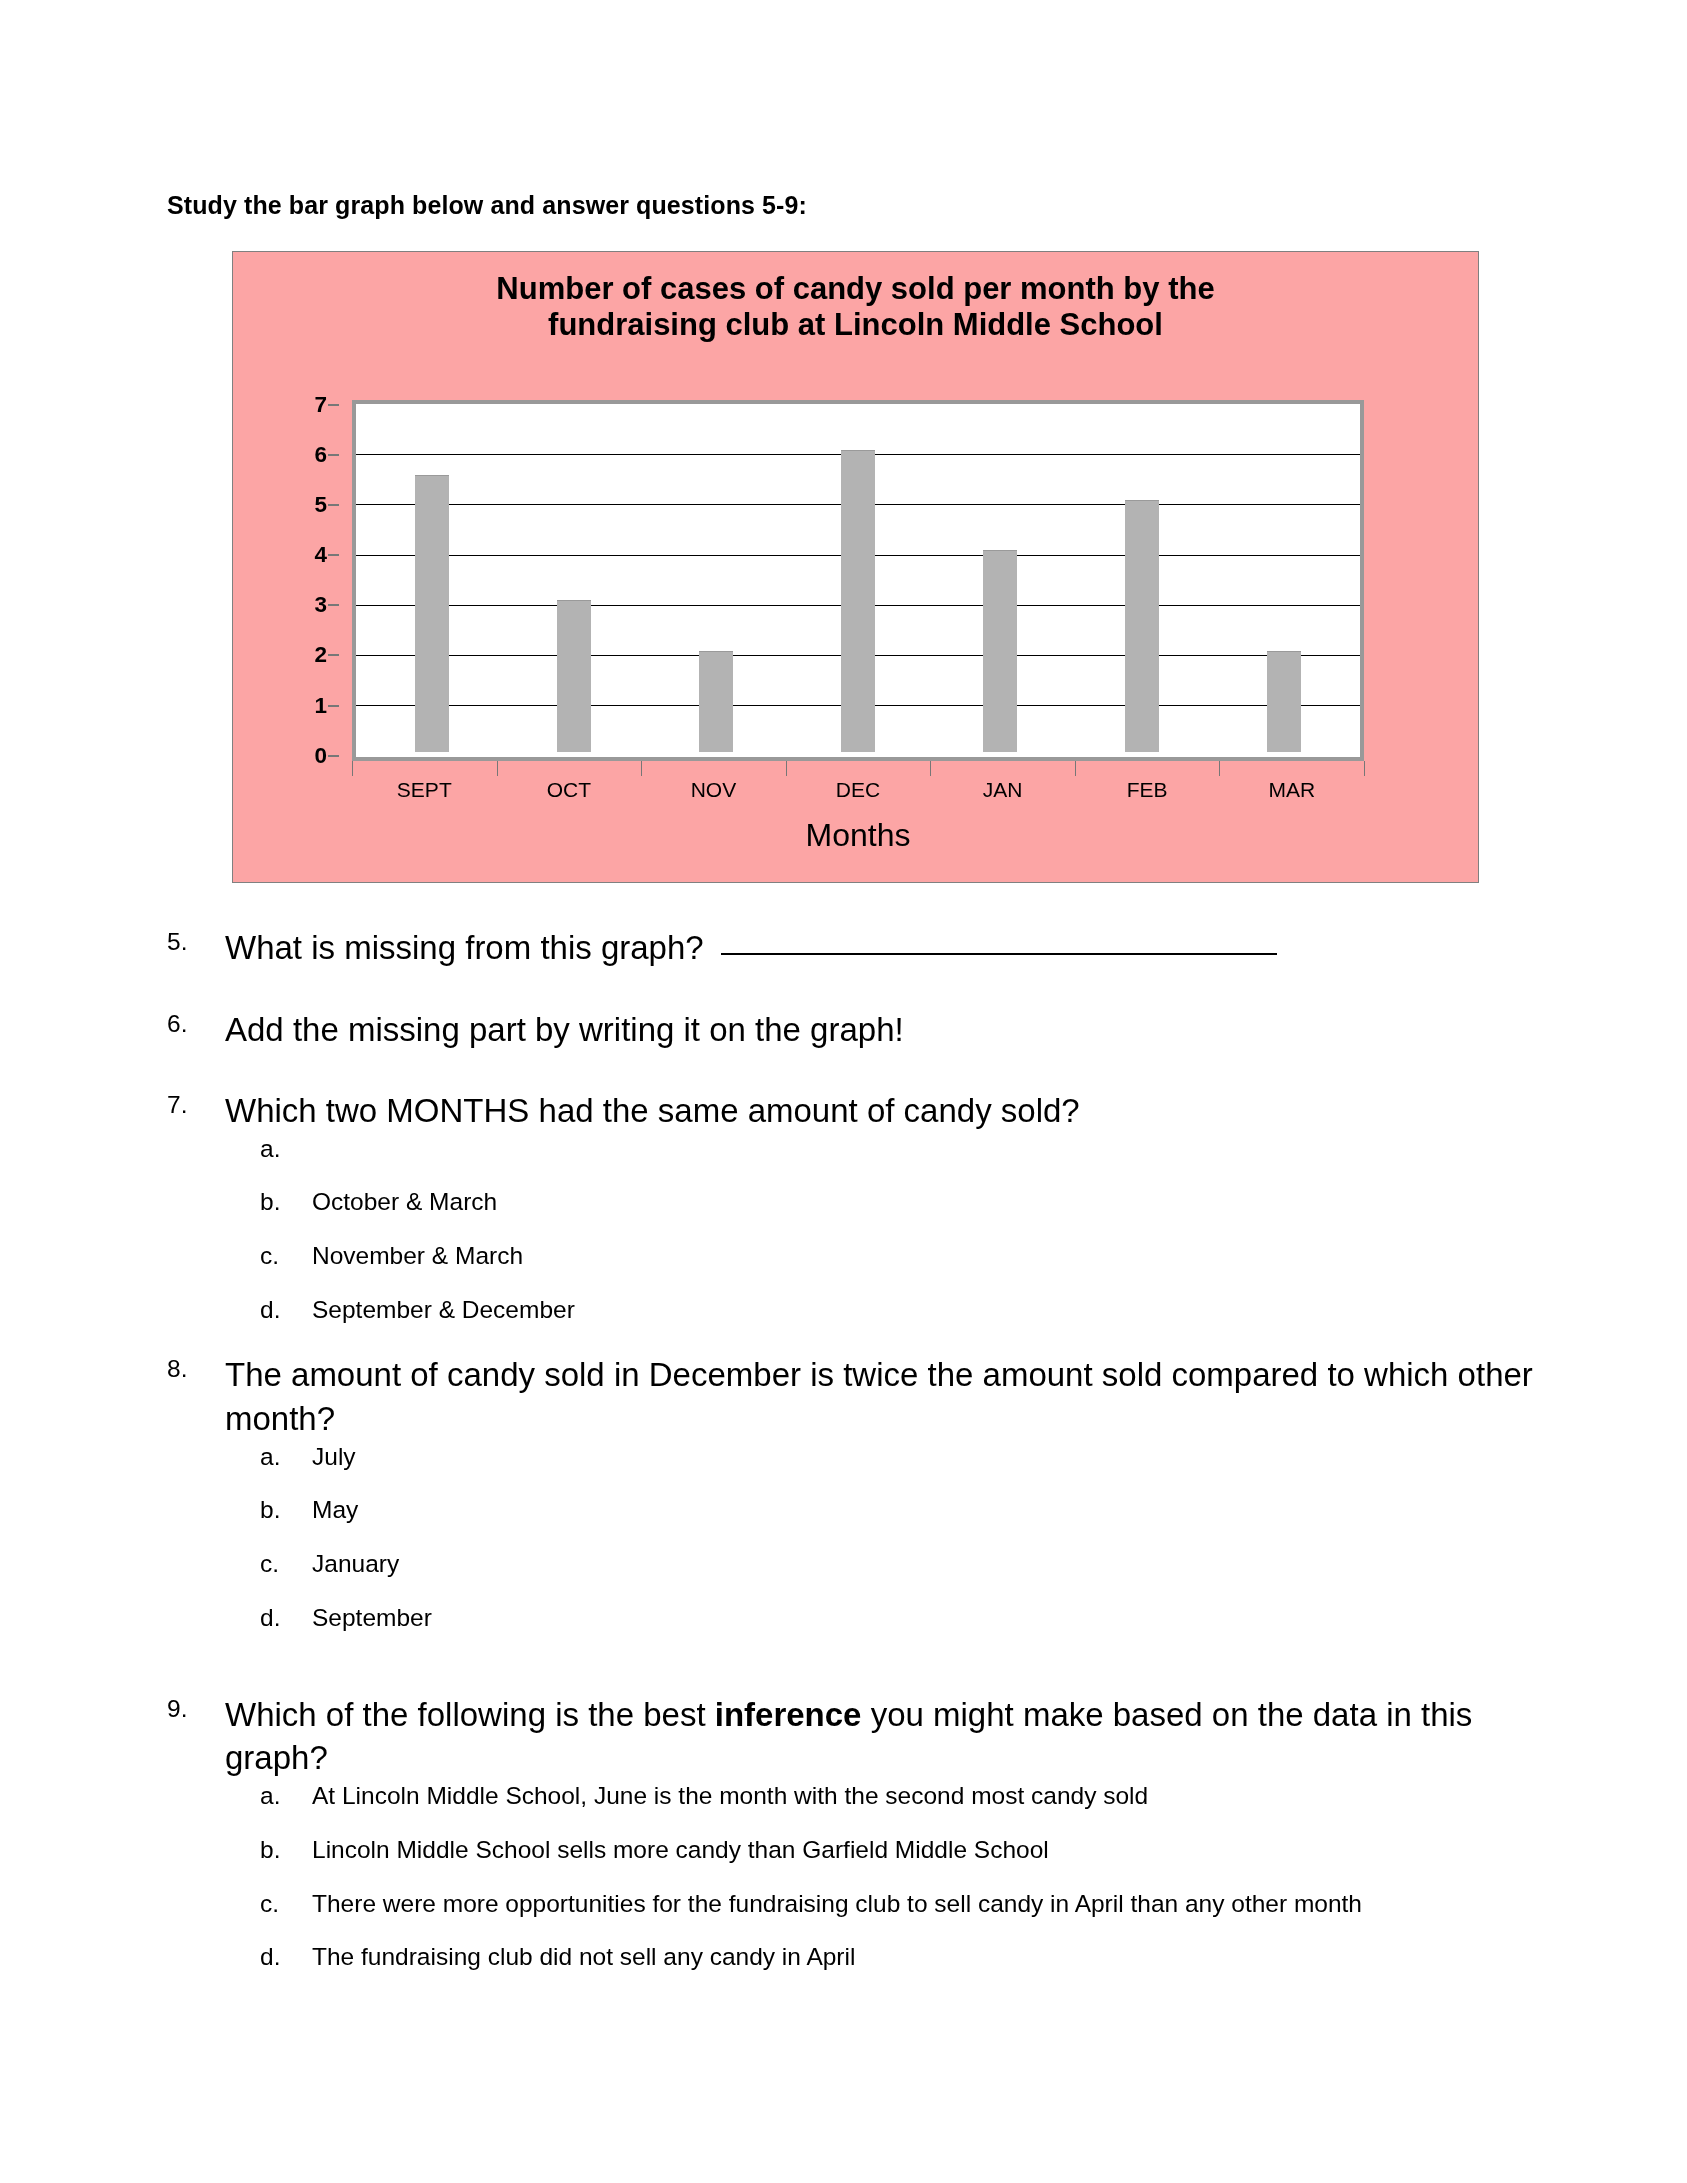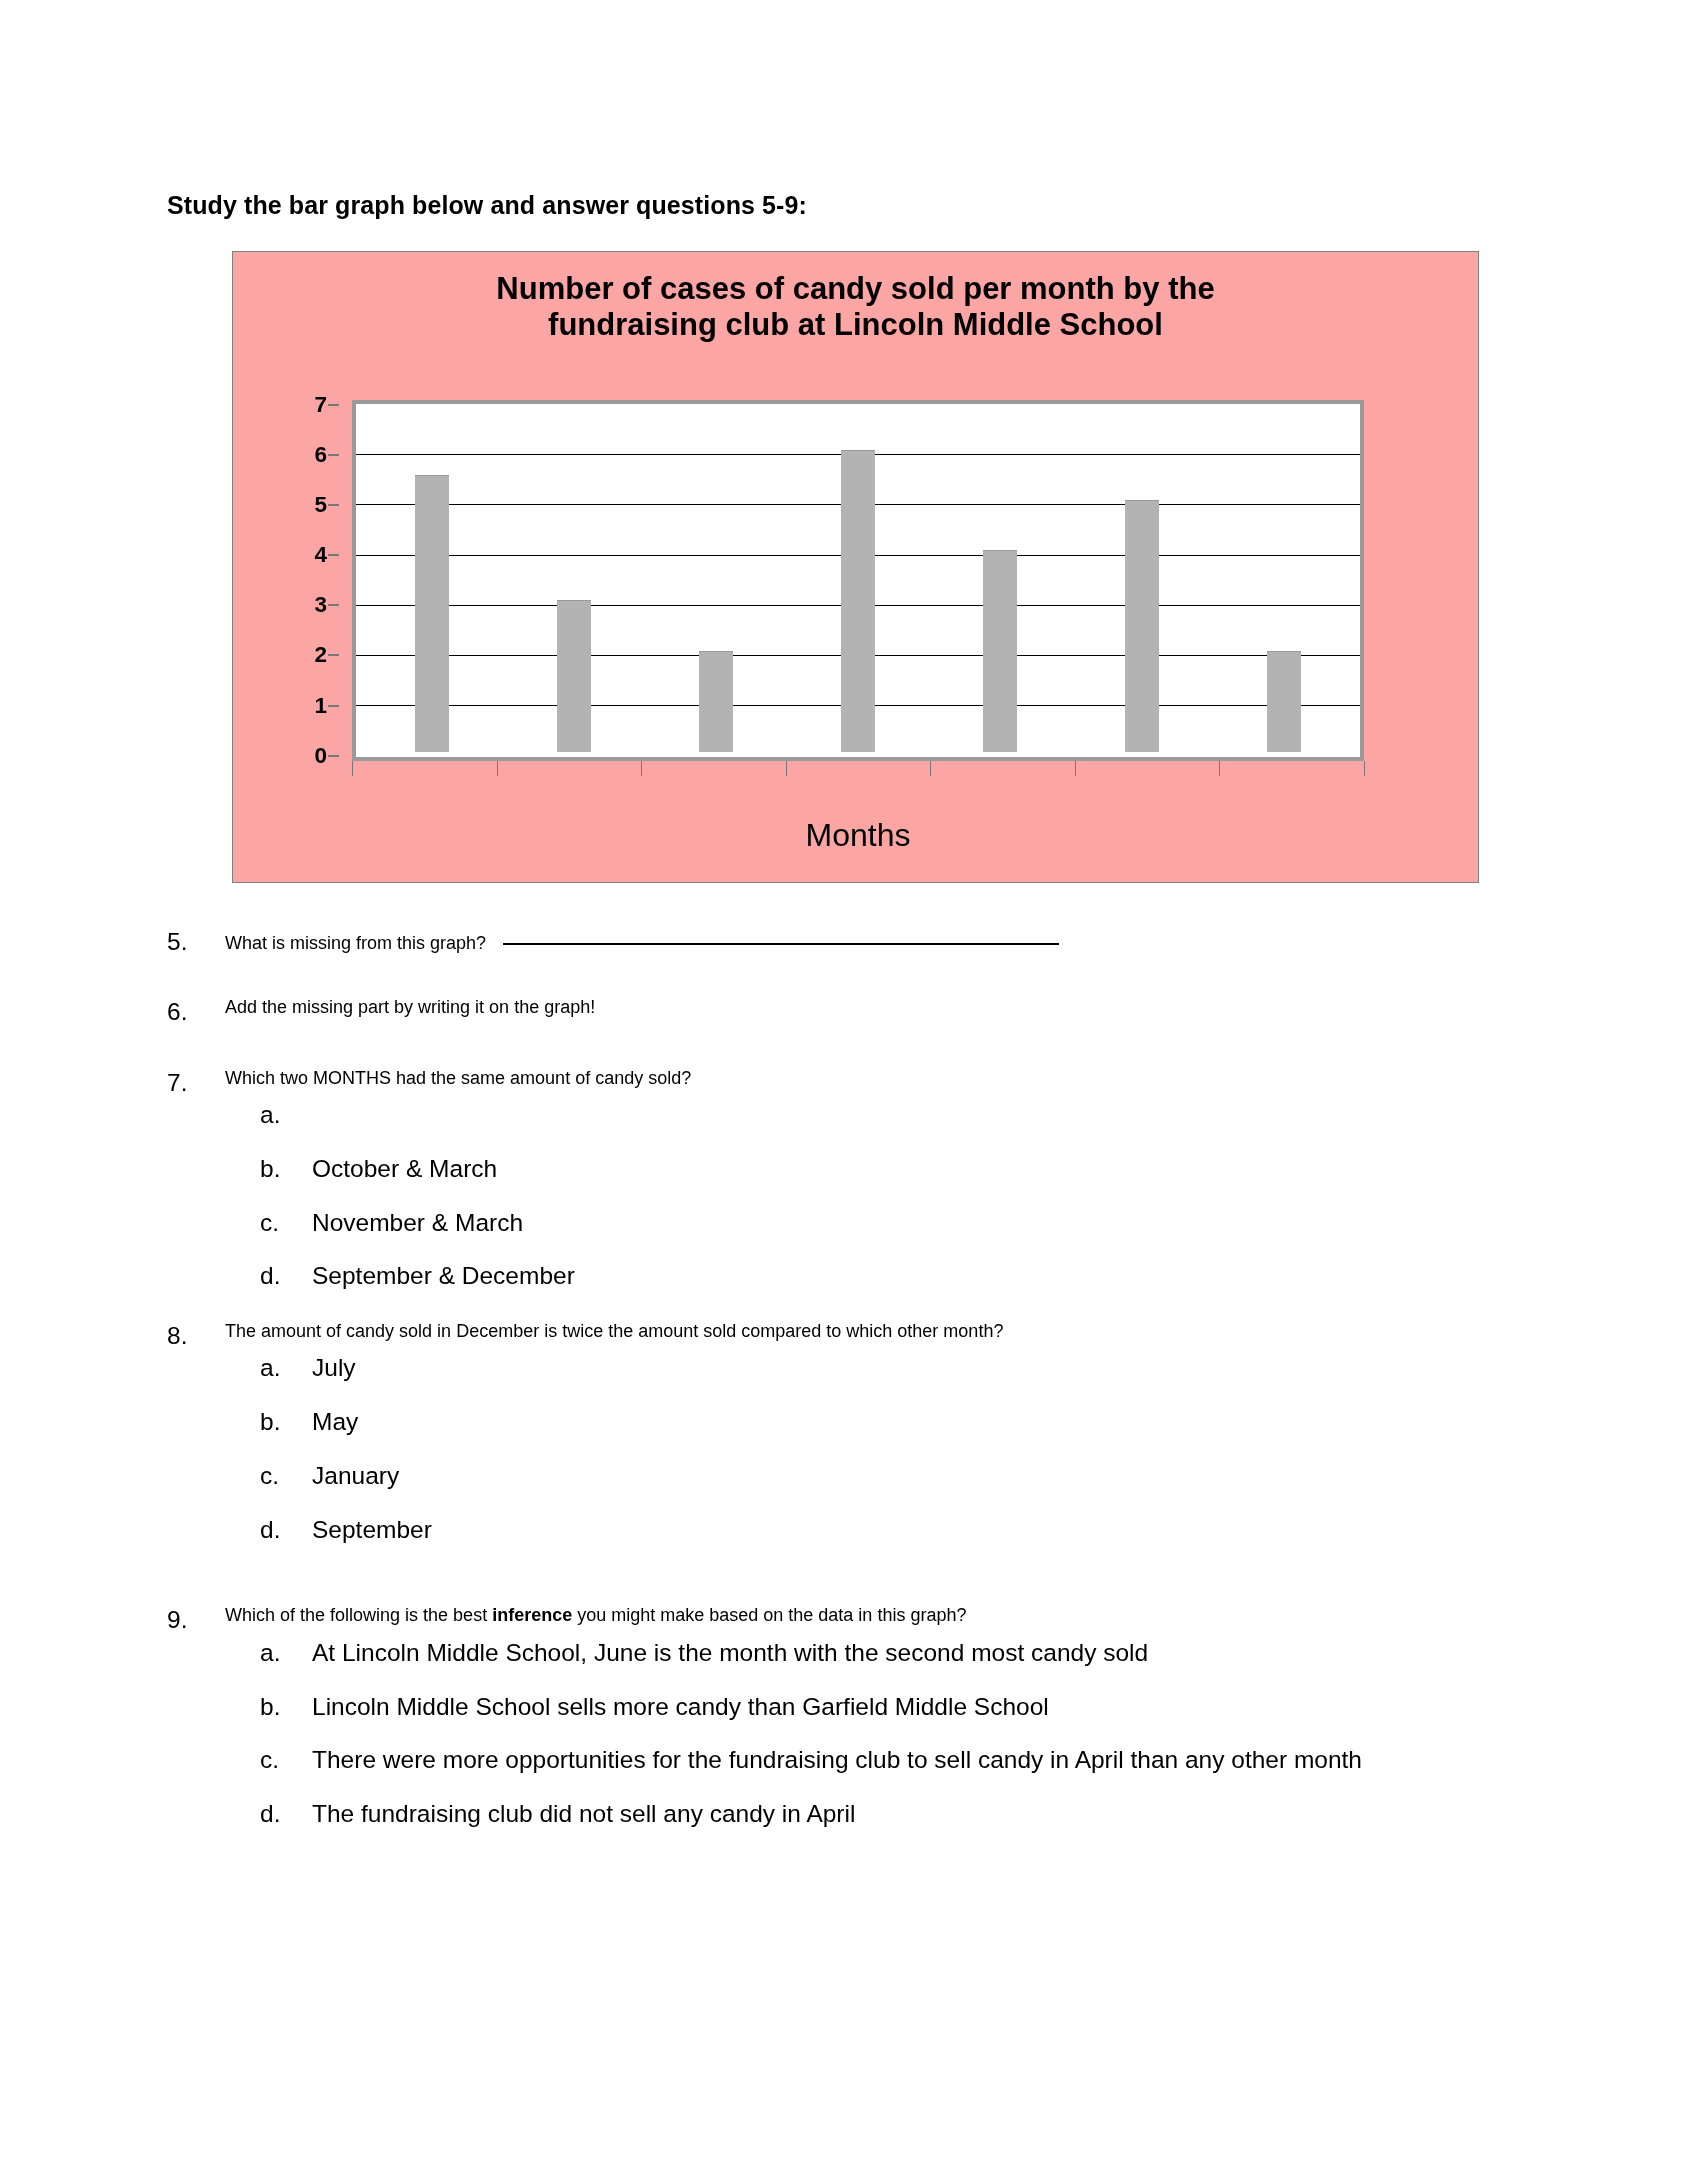--- a/index.html
+++ b/index.html
@@ -194,21 +194,21 @@
     font-size: 24.5px;
     line-height: 1.32;
   }
   .q-num {
     width: 58px;
     flex: 0 0 58px;
     font-size: 24.5px;
   }
   .q-text {
     flex: 1 1 auto;
-    font-size: 18px;
+    font-size: 33px;
   }
   .answer-rule {
     display: inline-block;
     width: 556px;
     border-bottom: 2px solid #000000;
     margin-left: 17px;
     vertical-align: 4px;
     height: 17px;
   }
 
@@ -309,20 +309,29 @@
       <div class="x-ticks">
           <div class="x-tick" style="left: 0%;"></div>
           <div class="x-tick" style="left: 14.2857%;"></div>
           <div class="x-tick" style="left: 28.5714%;"></div>
           <div class="x-tick" style="left: 42.8571%;"></div>
           <div class="x-tick" style="left: 57.1429%;"></div>
           <div class="x-tick" style="left: 71.4286%;"></div>
           <div class="x-tick" style="left: 85.7143%;"></div>
           <div class="x-tick" style="left: 100%;"></div>
         </div>
+      <div class="x-labels">
+          <div class="x-label">SEPT</div>
+          <div class="x-label">OCT</div>
+          <div class="x-label">NOV</div>
+          <div class="x-label">DEC</div>
+          <div class="x-label">JAN</div>
+          <div class="x-label">FEB</div>
+          <div class="x-label">MAR</div>
+        </div>
 
       <div class="axis-title">Months</div>
     </div>
   </div>
 
   <div class="questions">
       <div class="q-block">
         <div class="q-line">
           <span class="q-num">5.</span>
           <span class="q-text">What is missing from this graph?<span class="answer-rule"></span></span>

